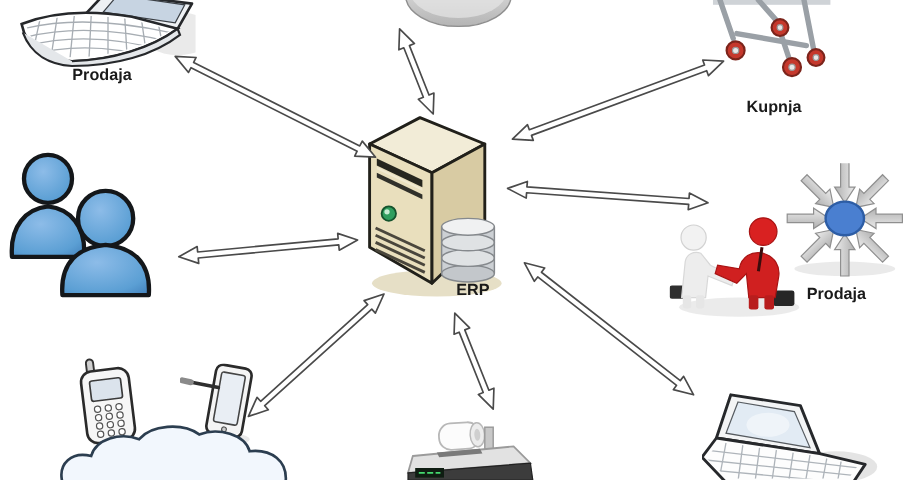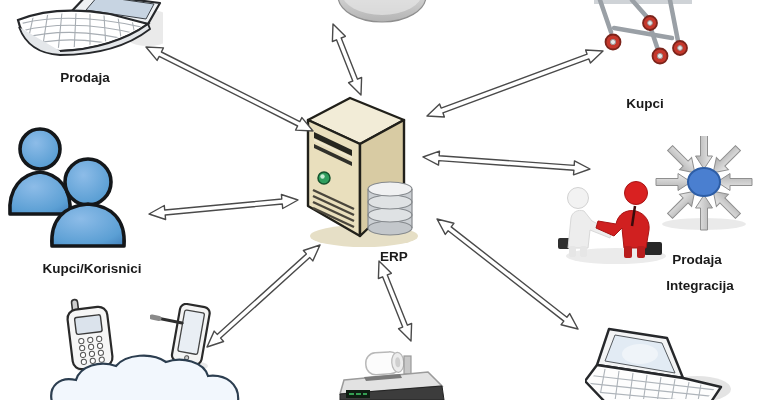--- a/index.html
+++ b/index.html
@@ -2,21 +2,21 @@
 <html><head>
 <meta charset="utf-8">
 <style>
   html,body{margin:0;padding:0;background:#fff;}
   #canvas{position:relative;width:770px;height:400px;background:#ffffff;overflow:hidden;
           font-family:"Liberation Sans",sans-serif;}
   .node{position:absolute;}
   .node svg{display:block;}
   #arrow-layer{position:absolute;left:0;top:0;width:770px;height:400px;pointer-events:none;}
   .lbl{position:absolute;font-weight:bold;font-size:13.5px;color:#1a1a1a;text-align:center;
-       white-space:nowrap;margin-top:15px;}
+       white-space:nowrap;}
 </style>
 </head>
 <body>
 
 <div id="canvas">
 
   <div class="node" style="left:8px;top:0;width:155px;height:62px">
     <svg width="155" height="62" viewBox="0 0 155 62">
       <ellipse cx="140" cy="28" rx="30" ry="18" fill="#d9d9d9" opacity="0.55"></ellipse>
       <polygon points="80,-6 152,3 140,24 62,13" fill="#eef1f4" stroke="#26282b" stroke-width="2.2" stroke-linejoin="round"></polygon>
@@ -80,42 +80,41 @@
             <circle cx="66" cy="56" r="7.5" fill="#c5382c" stroke="#7c241b" stroke-width="1.8"></circle>
             <circle cx="66" cy="56" r="2.6" fill="#e8e8e8" stroke="#999" stroke-width="1"></circle>
           </g>
         <g>
             <circle cx="86" cy="48" r="7" fill="#c5382c" stroke="#7c241b" stroke-width="1.8"></circle>
             <circle cx="86" cy="48" r="2.4" fill="#e8e8e8" stroke="#999" stroke-width="1"></circle>
           </g>
       </g>
     </svg>
   </div>
-  <div class="lbl" style="left:595px;top:81px;width:100px">Kupci</div>
+  <div class="lbl" style="left:595px;top:81px;width:100px">Kupnja</div>
 
   <div class="node" style="left:0;top:120px;width:145px;height:130px">
     <svg width="145" height="130" viewBox="0 0 145 130">
       <defs>
         <radialGradient id="userg" cx="0.4" cy="0.35" r="0.95">
           <stop offset="0" stop-color="#8dbce8"></stop>
             <stop offset="0.65" stop-color="#5b9fd4"></stop>
             <stop offset="1" stop-color="#3a77b4"></stop>
         </radialGradient>
       </defs>
       <g stroke="#14171a" stroke-width="3.6" fill="url(#userg)" stroke-linejoin="round">
         <circle cx="40" cy="29" r="20"></circle>
         <path d="M10,94 C8,68 22,54 40,52 C58,54 72,68 70,94 Z"></path>
       </g>
       <g stroke="#14171a" stroke-width="3.6" fill="url(#userg)" stroke-linejoin="round">
         <circle cx="88" cy="62" r="23"></circle>
         <path d="M52,126 C50,98 66,86 88,84 C110,86 126,98 124,126 Z"></path>
       </g>
     </svg>
   </div>
-  <div class="lbl" style="left:28px;top:246px;width:128px">Kupci/Korisnici</div>
 
   <div class="node" style="left:298px;top:90px;width:122px;height:158px">
     <svg width="122" height="158" viewBox="0 0 122 158">
       <ellipse cx="66" cy="146" rx="54" ry="11" fill="#e6dfc6"></ellipse>
       <polygon points="10,30 52,8 106,30 62,54" fill="#f2ecd7" stroke="#21201a" stroke-width="2.4" stroke-linejoin="round"></polygon>
       <polygon points="10,30 10,116 62,146 62,54" fill="#e9dfbd" stroke="#21201a" stroke-width="2.4" stroke-linejoin="round"></polygon>
       <polygon points="62,54 106,30 106,104 62,146" fill="#d8cba3" stroke="#21201a" stroke-width="2.4" stroke-linejoin="round"></polygon>
       <polygon points="16,42 54,60 54,66 16,48" fill="#26261f"></polygon>
       <polygon points="16,49 54,67 54,69 16,51" fill="#f5f0dd" opacity="0.6"></polygon>
       <polygon points="16,54 54,72 54,76 16,58" fill="#30302a"></polygon>
@@ -178,21 +177,20 @@
         <use href="#spoke" transform="rotate(135)"></use>
         <use href="#spoke" transform="rotate(180)"></use>
         <use href="#spoke" transform="rotate(225)"></use>
         <use href="#spoke" transform="rotate(270)"></use>
         <use href="#spoke" transform="rotate(315)"></use>
         <ellipse cx="0" cy="0" rx="16" ry="14" fill="#4a7fd0" stroke="#2d5da5" stroke-width="2"></ellipse>
       </g>
     </svg>
   </div>
   <div class="lbl" style="left:647px;top:237px;width:100px">Prodaja</div>
-  <div class="lbl" style="left:650px;top:263px;width:100px">Integracija</div>
 
   <div class="node" style="left:62px;top:298px;width:58px;height:78px">
     <svg width="58" height="78" viewBox="0 0 58 78">
       <ellipse cx="34" cy="70" rx="20" ry="6" fill="#dadada" opacity="0.6"></ellipse>
       <g transform="rotate(-7 28 40)">
         <rect x="14" y="0" width="6" height="14" rx="3" fill="#cfcfcf" stroke="#333" stroke-width="1.6"></rect>
         <rect x="8" y="10" width="40" height="60" rx="9" fill="#f6f6f6" stroke="#2a2a2a" stroke-width="2.2"></rect>
         <rect x="15" y="18" width="26" height="17" rx="2" fill="#dbe3ec" stroke="#3a3a3a" stroke-width="1.4"></rect>
         <g fill="#ffffff" stroke="#555" stroke-width="1">
           <circle cx="19" cy="42" r="2.6"></circle>

